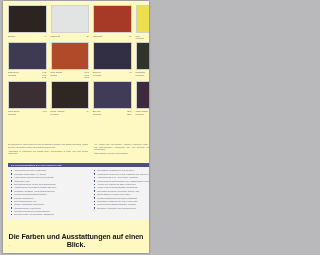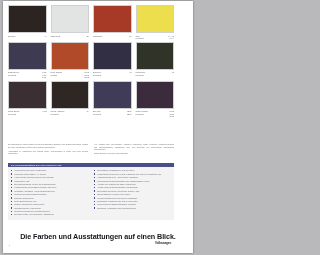--- a/index.html
+++ b/index.html
@@ -3,25 +3,24 @@
 <meta charset="utf-8">
 <style>
   html,body{margin:0;padding:0;}
   body{
     width:180px;height:255px;overflow:hidden;
     background:#b9b9bb;
     font-family:"Liberation Sans", sans-serif;
   }
   .page{
     position:absolute;left:3px;top:1px;
-    width:174px;height:252px;
-    background:#ffffff;
+    width:146px;height:252px;
+    background:#fef9c3;
     box-shadow:0 0 2px rgba(0,0,0,.45);
     overflow:hidden;
-    padding-left:16px;
   }
   
   .grid{
     position:absolute;left:5px;top:4px;width:166px;
     display:grid;grid-template-columns:repeat(4,1fr);
     column-gap:4px;row-gap:2px;
   }
   .cell{position:relative;}
   .chip{
     width:100%;height:28px;

